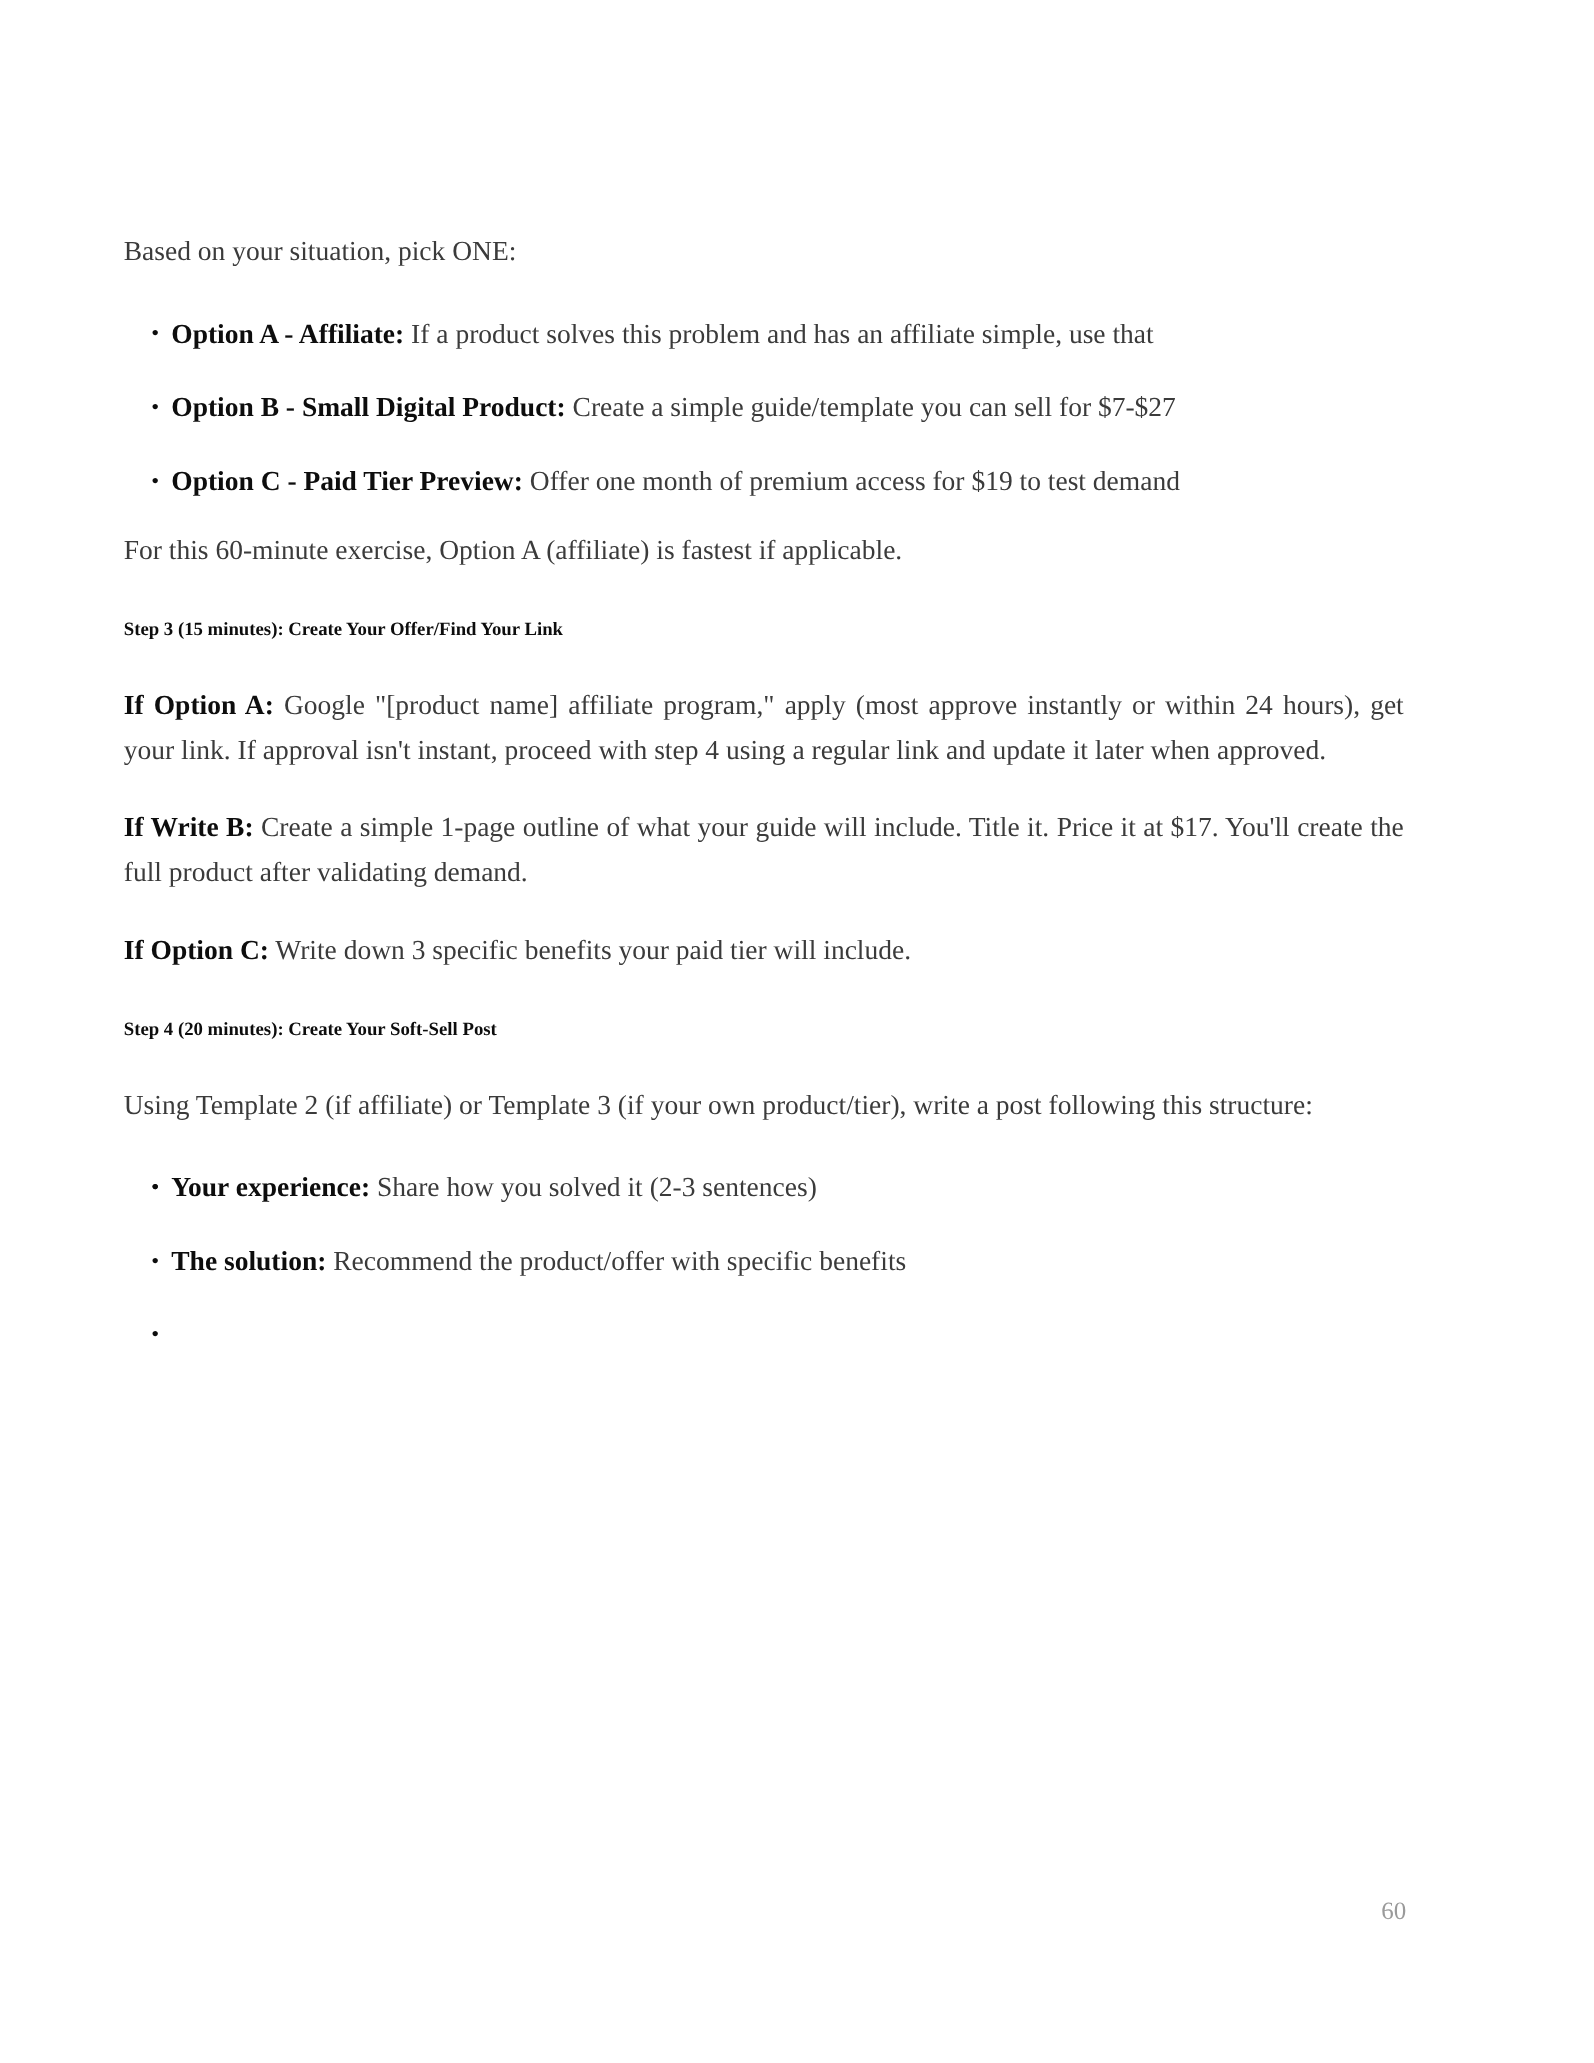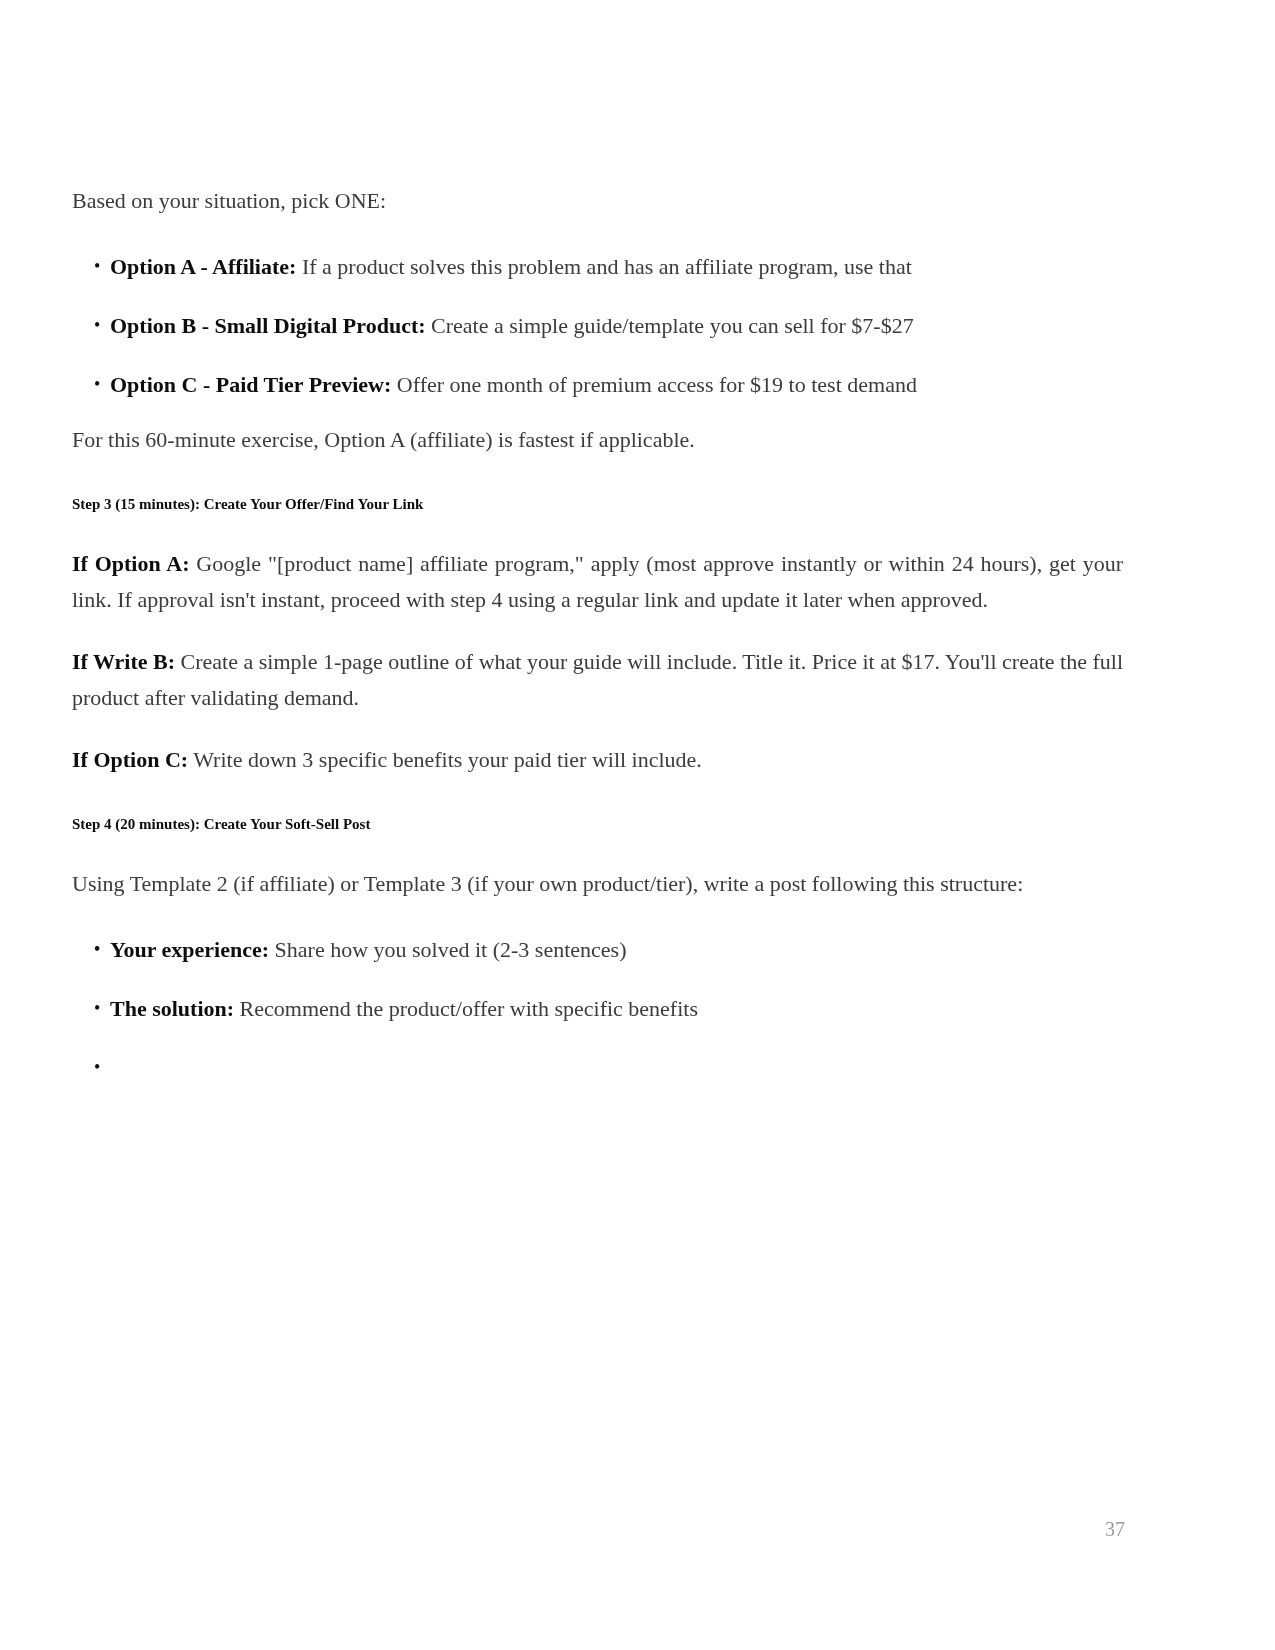--- a/index.html
+++ b/index.html
@@ -13,21 +13,21 @@
     position: relative;
     font-family: "Liberation Serif", "DejaVu Serif", serif;
     color: #3b3b3b;
     -webkit-font-smoothing: antialiased;
   }
   .page {
     position: absolute;
     inset: 0;
     background: #ffffff;
     box-sizing: border-box;
-    padding: 183px 152px 0 72px;
+    padding: 183px 152px 0 99px;
   }
   .p {
     font-size: 22px;
     line-height: 36px;
     margin: 0 0 26px 0;
     text-align: justify;
   }
   .p.single {
     text-align: left;
   }
@@ -78,21 +78,21 @@
 </head>
 <body>
 
 <div class="page">
 
   <p class="p single"><span>Based on your situation, pick ONE:</span></p>
 
   <div class="list">
     <div class="list-item">
       <span class="bullet">•</span>
-      <span class="li-body"><strong>Option A - Affiliate:</strong> <span>If a product solves this problem and has an affiliate program, use that</span></span>
+      <span class="li-body"><strong>Option A - Affiliate:</strong> <span>If a product solves this problem and has an affiliate simple, use that</span></span>
     </div>
     <div class="list-item">
       <span class="bullet">•</span>
       <span class="li-body"><strong>Option B - Small Digital Product:</strong> <span>Create a simple guide/template you can sell for $7-$27</span></span>
     </div>
     <div class="list-item">
       <span class="bullet">•</span>
       <span class="li-body"><strong>Option C - Paid Tier Preview:</strong> <span>Offer one month of premium access for $19 to test demand</span></span>
     </div>
   </div>
@@ -121,15 +121,15 @@
     </div>
     <div class="list-item">
       <span class="bullet">•</span>
       <span class="li-body"><strong>The solution:</strong> <span>Recommend the product/offer with specific benefits</span></span>
     </div>
     <div class="list-item">
       <span class="bullet">•</span>
     </div>
   </div>
 
-  <div class="page-number">37</div>
+  <div class="page-number">60</div>
 
 </div>
 
 </body></html>

